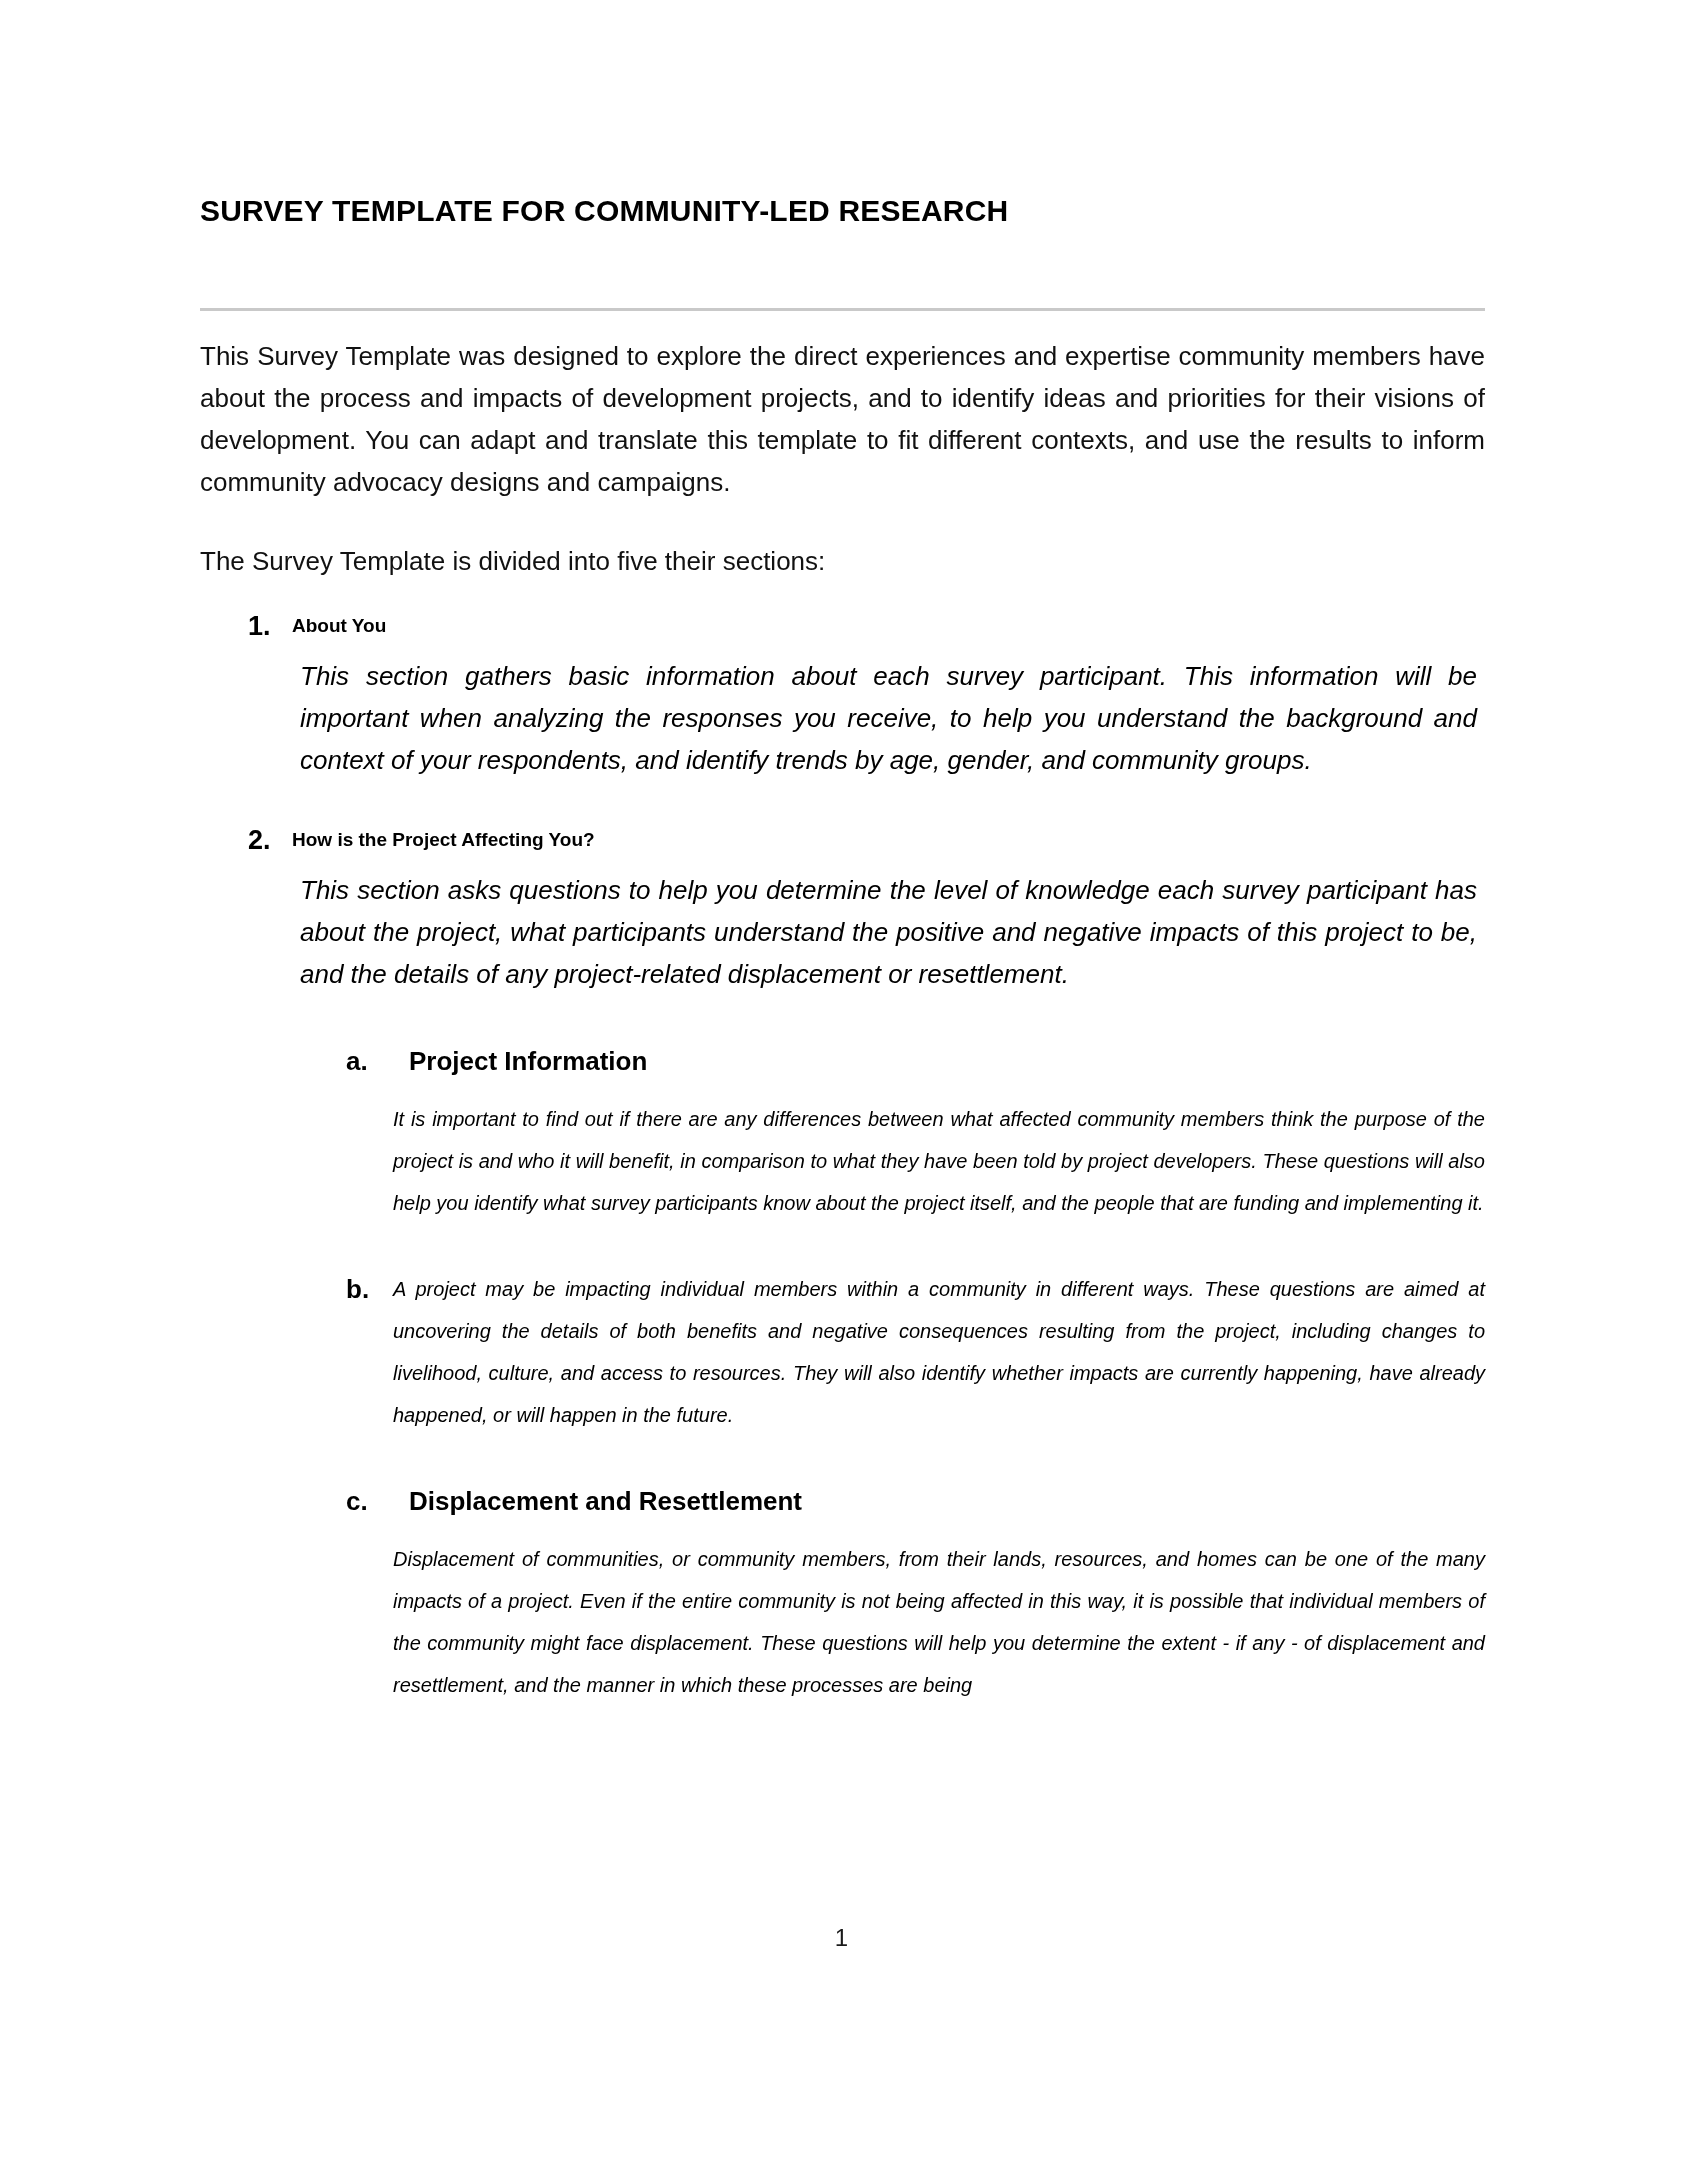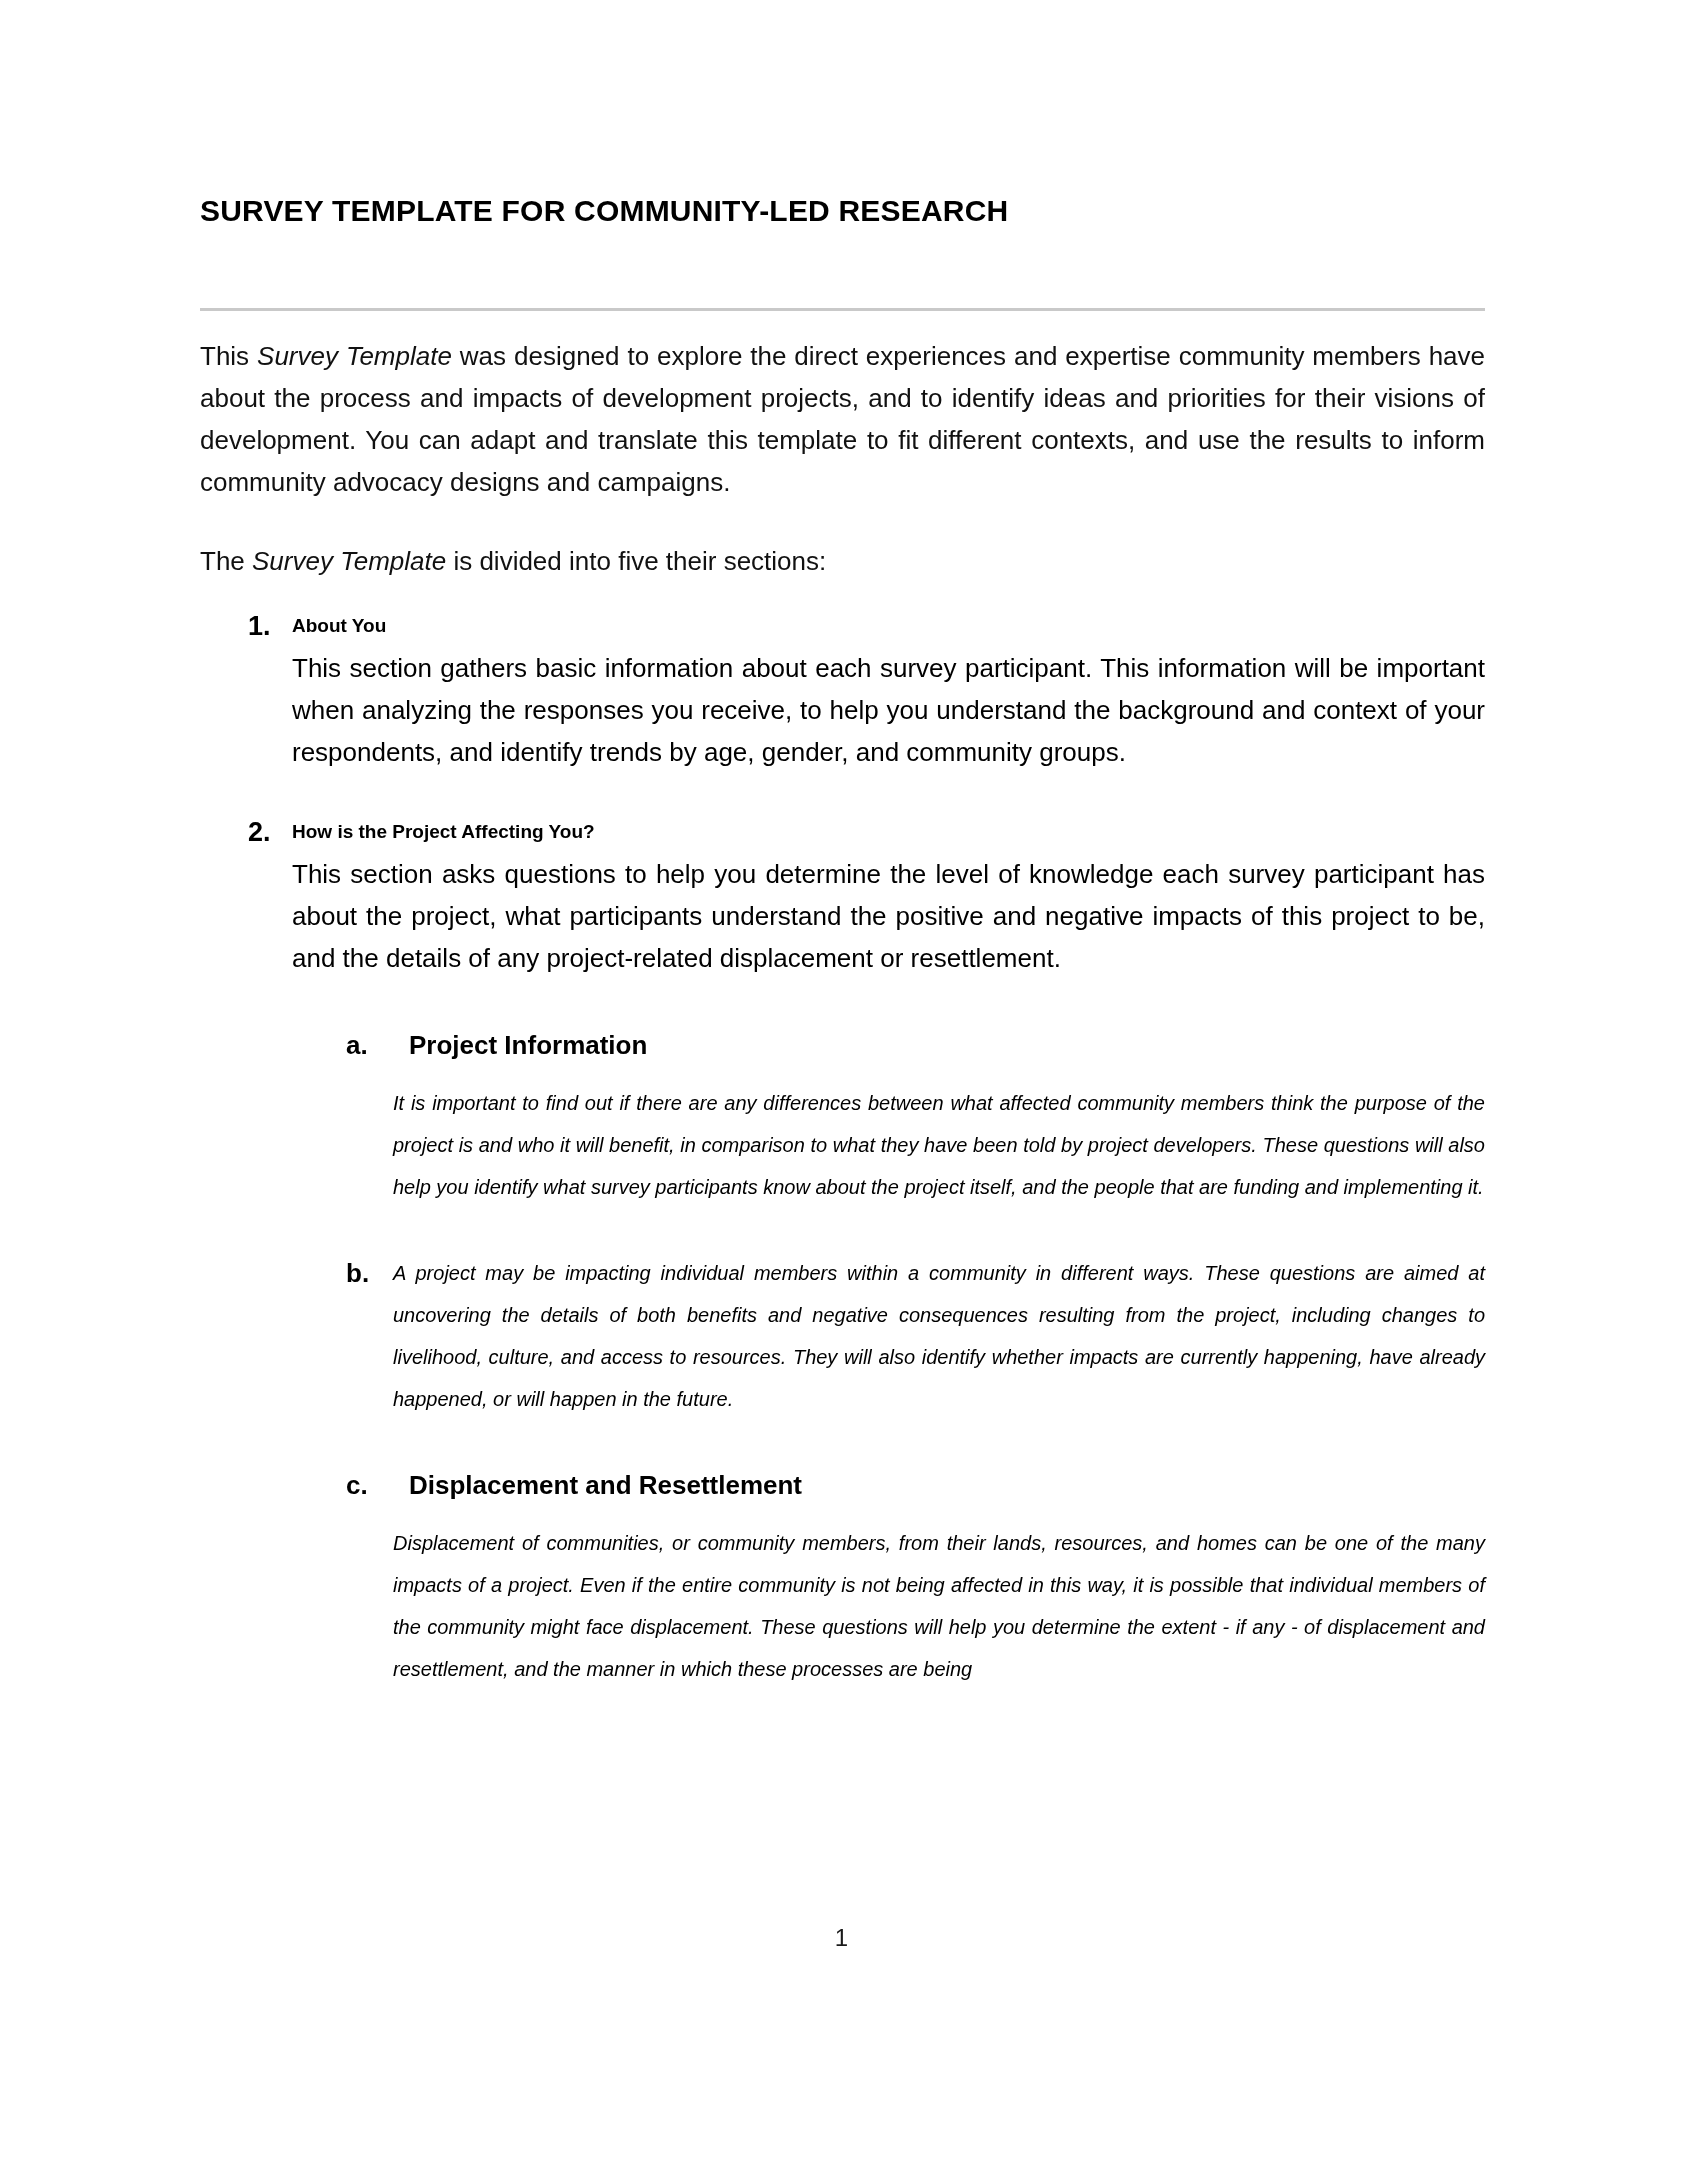--- a/index.html
+++ b/index.html
@@ -65,21 +65,20 @@
 
   .intro-para {
     padding-top: 24px;
   }
 
   .sections-lead {
     padding-top: 37px;
   }
 
   .em {
-    font-style: italic;
   }
 
   
   .list-level1 {
     margin: 0;
     padding: 0;
     list-style: none;
   }
 
   .level1-item {
@@ -104,25 +103,26 @@
   }
 
   .level1-heading {
     margin: 0;
     font-size: 19px;
     font-weight: bold;
     line-height: 42px;
   }
 
   .level1-body {
-    margin: 0;
+    margin: 8px;
     font-size: 26px;
     line-height: 42px;
     text-align: justify;
     text-justify: inter-word;
+    font-style: italic;
   }
 
   
   .list-level2 {
     margin: 0;
     padding: 0;
     list-style: none;
   }
 
   .level2-item {

